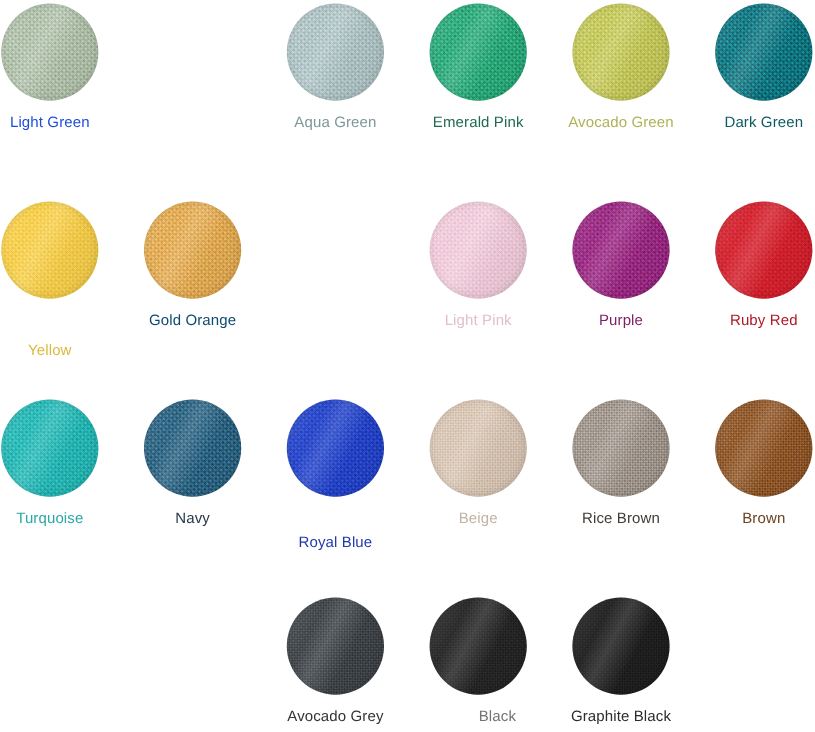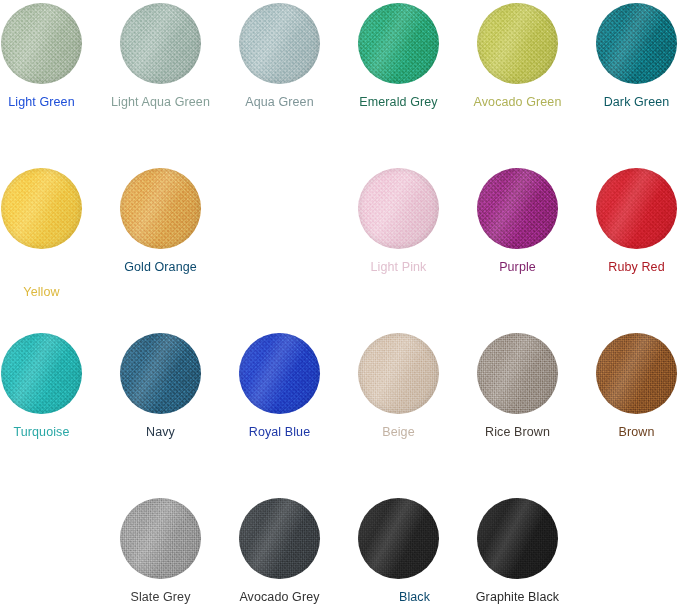--- a/index.html
+++ b/index.html
@@ -109,46 +109,37 @@
 <div id="swatch-grid">
     <div class="swatch-cell" style="left: -18px; top: 3px;">
       <div class="swatch-disc" style="background: rgb(174, 191, 168);">
         <div class="weave"></div>
         <div class="speck"></div>
         <div class="sheen"></div>
         <div class="vignette"></div>
       </div>
       <div class="swatch-label" style="color: #1d4ed8;">Light Green</div>
     </div>
-    <div class="swatch-cell" style="left: 101px; top: 3px;">
-      <div class="swatch-disc" style="background: rgb(168, 189, 180);">
-        <div class="weave"></div>
-        <div class="speck"></div>
-        <div class="sheen"></div>
-        <div class="vignette"></div>
-      </div>
-      <div class="swatch-label" style="color: rgb(134, 160, 152);">Light Aqua Green</div>
-    </div>
     <div class="swatch-cell" style="left: 220px; top: 3px;">
       <div class="swatch-disc" style="background: rgb(173, 194, 196);">
         <div class="weave"></div>
         <div class="speck"></div>
         <div class="sheen"></div>
         <div class="vignette"></div>
       </div>
       <div class="swatch-label" style="color: rgb(127, 150, 152);">Aqua Green</div>
     </div>
     <div class="swatch-cell" style="left: 339px; top: 3px;">
       <div class="swatch-disc" style="background: rgb(42, 168, 120);">
         <div class="weave"></div>
         <div class="speck"></div>
         <div class="sheen"></div>
         <div class="vignette"></div>
       </div>
-      <div class="swatch-label" style="color: rgb(31, 107, 82);">Emerald Grey</div>
+      <div class="swatch-label" style="color: rgb(31, 107, 82);">Emerald Pink</div>
     </div>
     <div class="swatch-cell" style="left: 458px; top: 3px;">
       <div class="swatch-disc" style="background: rgb(195, 199, 88);">
         <div class="weave"></div>
         <div class="speck"></div>
         <div class="sheen"></div>
         <div class="vignette"></div>
       </div>
       <div class="swatch-label" style="color: rgb(176, 178, 87);">Avocado Green</div>
     </div>
@@ -217,21 +208,21 @@
     </div>
     <div class="swatch-cell" style="left: 101px; top: 333px;">
       <div class="swatch-disc" style="background: rgb(43, 97, 127);">
         <div class="weave"></div>
         <div class="speck"></div>
         <div class="sheen"></div>
         <div class="vignette"></div>
       </div>
       <div class="swatch-label" style="color: rgb(39, 56, 74);">Navy</div>
     </div>
-    <div class="swatch-cell" style="left: 220px; top: 333px;">
+    <div class="swatch-cell" style="left: 220px; top: 333px; gap: 20px;">
       <div class="swatch-disc" style="background: rgb(35, 66, 200);">
         <div class="weave"></div>
         <div class="speck"></div>
         <div class="sheen"></div>
         <div class="vignette"></div>
       </div>
       <div class="swatch-label" style="color: rgb(31, 57, 168);">Royal Blue</div>
     </div>
     <div class="swatch-cell" style="left: 339px; top: 333px;">
       <div class="swatch-disc coarse" style="background: rgb(214, 195, 176);">
@@ -253,46 +244,37 @@
     </div>
     <div class="swatch-cell" style="left: 577px; top: 333px;">
       <div class="swatch-disc coarse" style="background: rgb(138, 83, 39);">
         <div class="weave"></div>
         <div class="speck"></div>
         <div class="sheen"></div>
         <div class="vignette"></div>
       </div>
       <div class="swatch-label" style="color: rgb(109, 66, 32);">Brown</div>
     </div>
-    <div class="swatch-cell" style="left: 101px; top: 498px;">
-      <div class="swatch-disc coarse" style="background: rgb(154, 154, 154);">
-        <div class="weave"></div>
-        <div class="speck"></div>
-        <div class="sheen"></div>
-        <div class="vignette"></div>
-      </div>
-      <div class="swatch-label" style="color: rgb(59, 59, 59);">Slate Grey</div>
-    </div>
     <div class="swatch-cell" style="left: 220px; top: 498px;">
       <div class="swatch-disc coarse" style="background: rgb(59, 64, 68);">
         <div class="weave"></div>
         <div class="speck"></div>
         <div class="sheen"></div>
         <div class="vignette"></div>
       </div>
       <div class="swatch-label" style="color: rgb(51, 51, 51);">Avocado Grey</div>
     </div>
     <div class="swatch-cell" style="left: 339px; top: 498px;">
       <div class="swatch-disc coarse" style="background: rgb(35, 35, 35);">
         <div class="weave"></div>
         <div class="speck"></div>
         <div class="sheen"></div>
         <div class="vignette"></div>
       </div>
-      <div class="swatch-label" style="color: #0c4a6e; margin-left: 32px;">Black</div>
+      <div class="swatch-label" style="color: #737373; margin-left: 32px;">Black</div>
     </div>
     <div class="swatch-cell" style="left: 458px; top: 498px;">
       <div class="swatch-disc coarse" style="background: rgb(29, 29, 29);">
         <div class="weave"></div>
         <div class="speck"></div>
         <div class="sheen"></div>
         <div class="vignette"></div>
       </div>
       <div class="swatch-label" style="color: rgb(43, 43, 43);">Graphite Black</div>
     </div>

